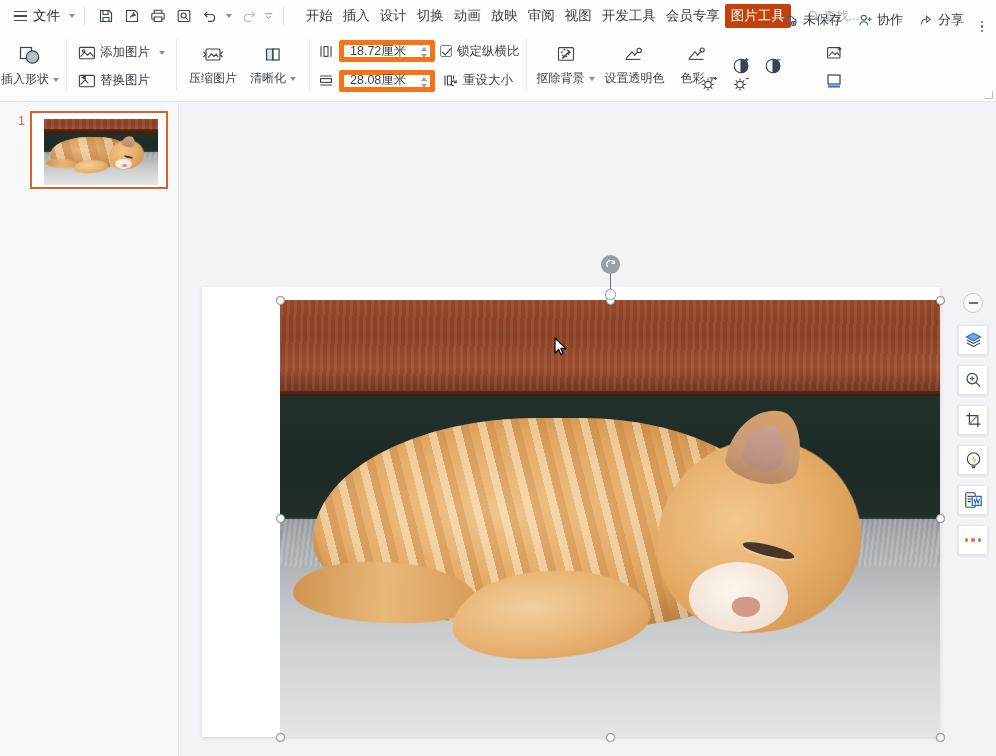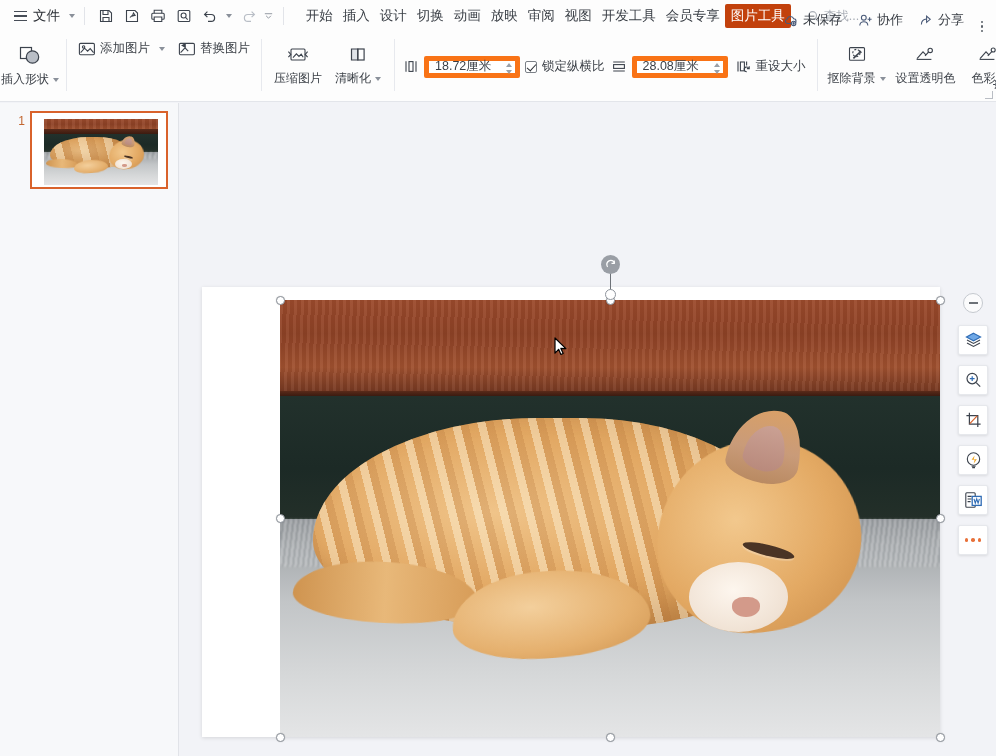--- a/index.html
+++ b/index.html
@@ -72,21 +72,21 @@
 
   
   .bigbtn {
     width: 60px; height: 62px; display: flex; flex-direction: column;
     align-items: center; justify-content: center; gap: 3px;
     cursor: pointer; border-radius: 3px; font-size: 12px; color: #3a3f46;
   }
   .bigbtn .lbl { white-space: nowrap; font-size: 12px; display:flex; align-items:center; gap:2px;}
 
   
-  .stack { display: flex; flex-direction: row; justify-content: center;
+  .stack { display: flex; flex-direction: column; justify-content: center;
            height: 62px; gap: 3px; padding-top: 1px; }
   .rowbtn {
     height: 25px; display: flex; align-items: center; gap: 4px;
     padding: 0 5px; cursor: pointer; border-radius: 3px;
     font-size: 12.5px; color: #3a3f46; white-space: nowrap;
   }
 
   .numfield {
     display: flex; align-items: center; gap: 5px;
   }

